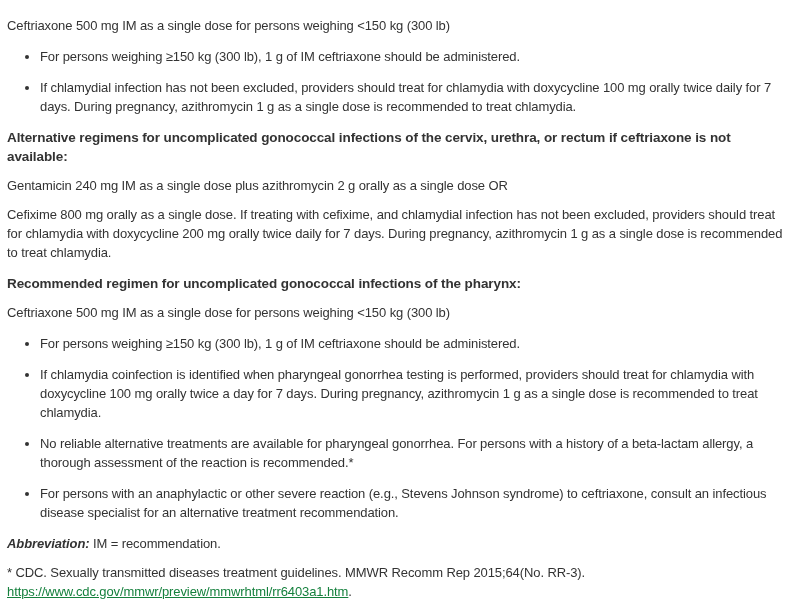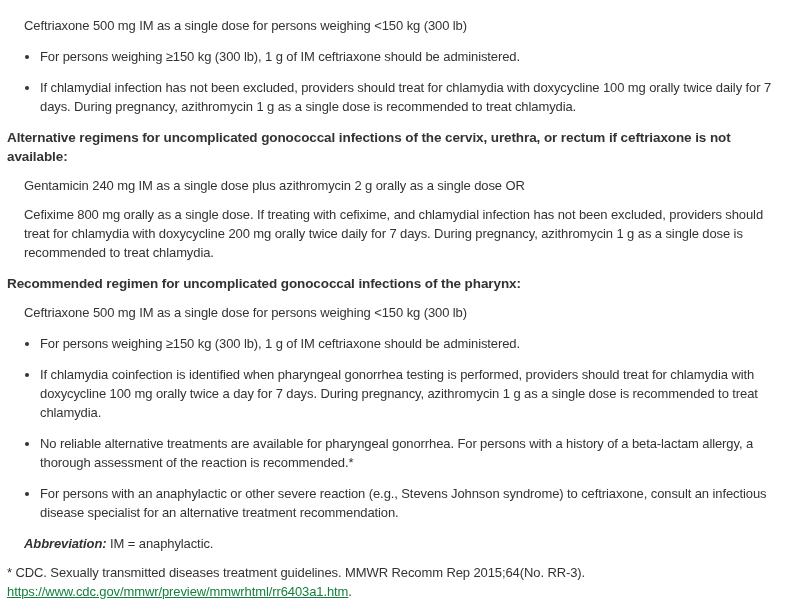--- a/index.html
+++ b/index.html
@@ -24,21 +24,21 @@
     font-size: 13.5px;
     font-weight: bold;
     color: #333333;
     margin: 12px 0 10px 0;
     line-height: 19px;
   }
   .section-heading:first-child {
     margin-top: 0;
   }
   p.body-paragraph {
-    margin: 10px 17px;
+    margin: 10px 0;
   }
   ul.bullet-list {
     margin: 10px 0;
     padding: 0 0 0 21px;
     list-style-type: disc;
   }
   ul.bullet-list li {
     margin: 12px;
     padding: 0;
   }
@@ -82,21 +82,21 @@
   <p class="body-paragraph">Ceftriaxone 500 mg IM as a single dose for persons weighing &lt;150 kg (300 lb)</p>
 
   <ul class="bullet-list">
     <li>For persons weighing ≥150 kg (300 lb), 1 g of IM ceftriaxone should be administered.</li>
     <li>If chlamydia coinfection is identified when pharyngeal gonorrhea testing is performed, providers should treat for chlamydia with doxycycline 100 mg orally twice a day for 7 days. During pregnancy, azithromycin 1 g as a single dose is recommended to treat chlamydia.</li>
     <li>No reliable alternative treatments are available for pharyngeal gonorrhea. For persons with a history of a beta-lactam allergy, a thorough assessment of the reaction is recommended.*</li>
     <li>For persons with an anaphylactic or other severe reaction (e.g., Stevens Johnson syndrome) to ceftriaxone, consult an infectious disease specialist for an alternative treatment recommendation.</li>
   </ul>
 
   <p class="body-paragraph">
-    <span class="bold-label">Abbreviation:</span><span> IM = anaphylactic.</span>
+    <span class="bold-label">Abbreviation:</span><span> IM = recommendation.</span>
   </p>
 
   <div class="footnote-block">
     <div>* CDC. Sexually transmitted diseases treatment guidelines. MMWR Recomm Rep 2015;64(No. RR-3).</div>
     <div>
       <a class="doc-link">https://www.cdc.gov/mmwr/preview/mmwrhtml/rr6403a1.htm</a><span>.</span>
     </div>
   </div>
 
 </div>

